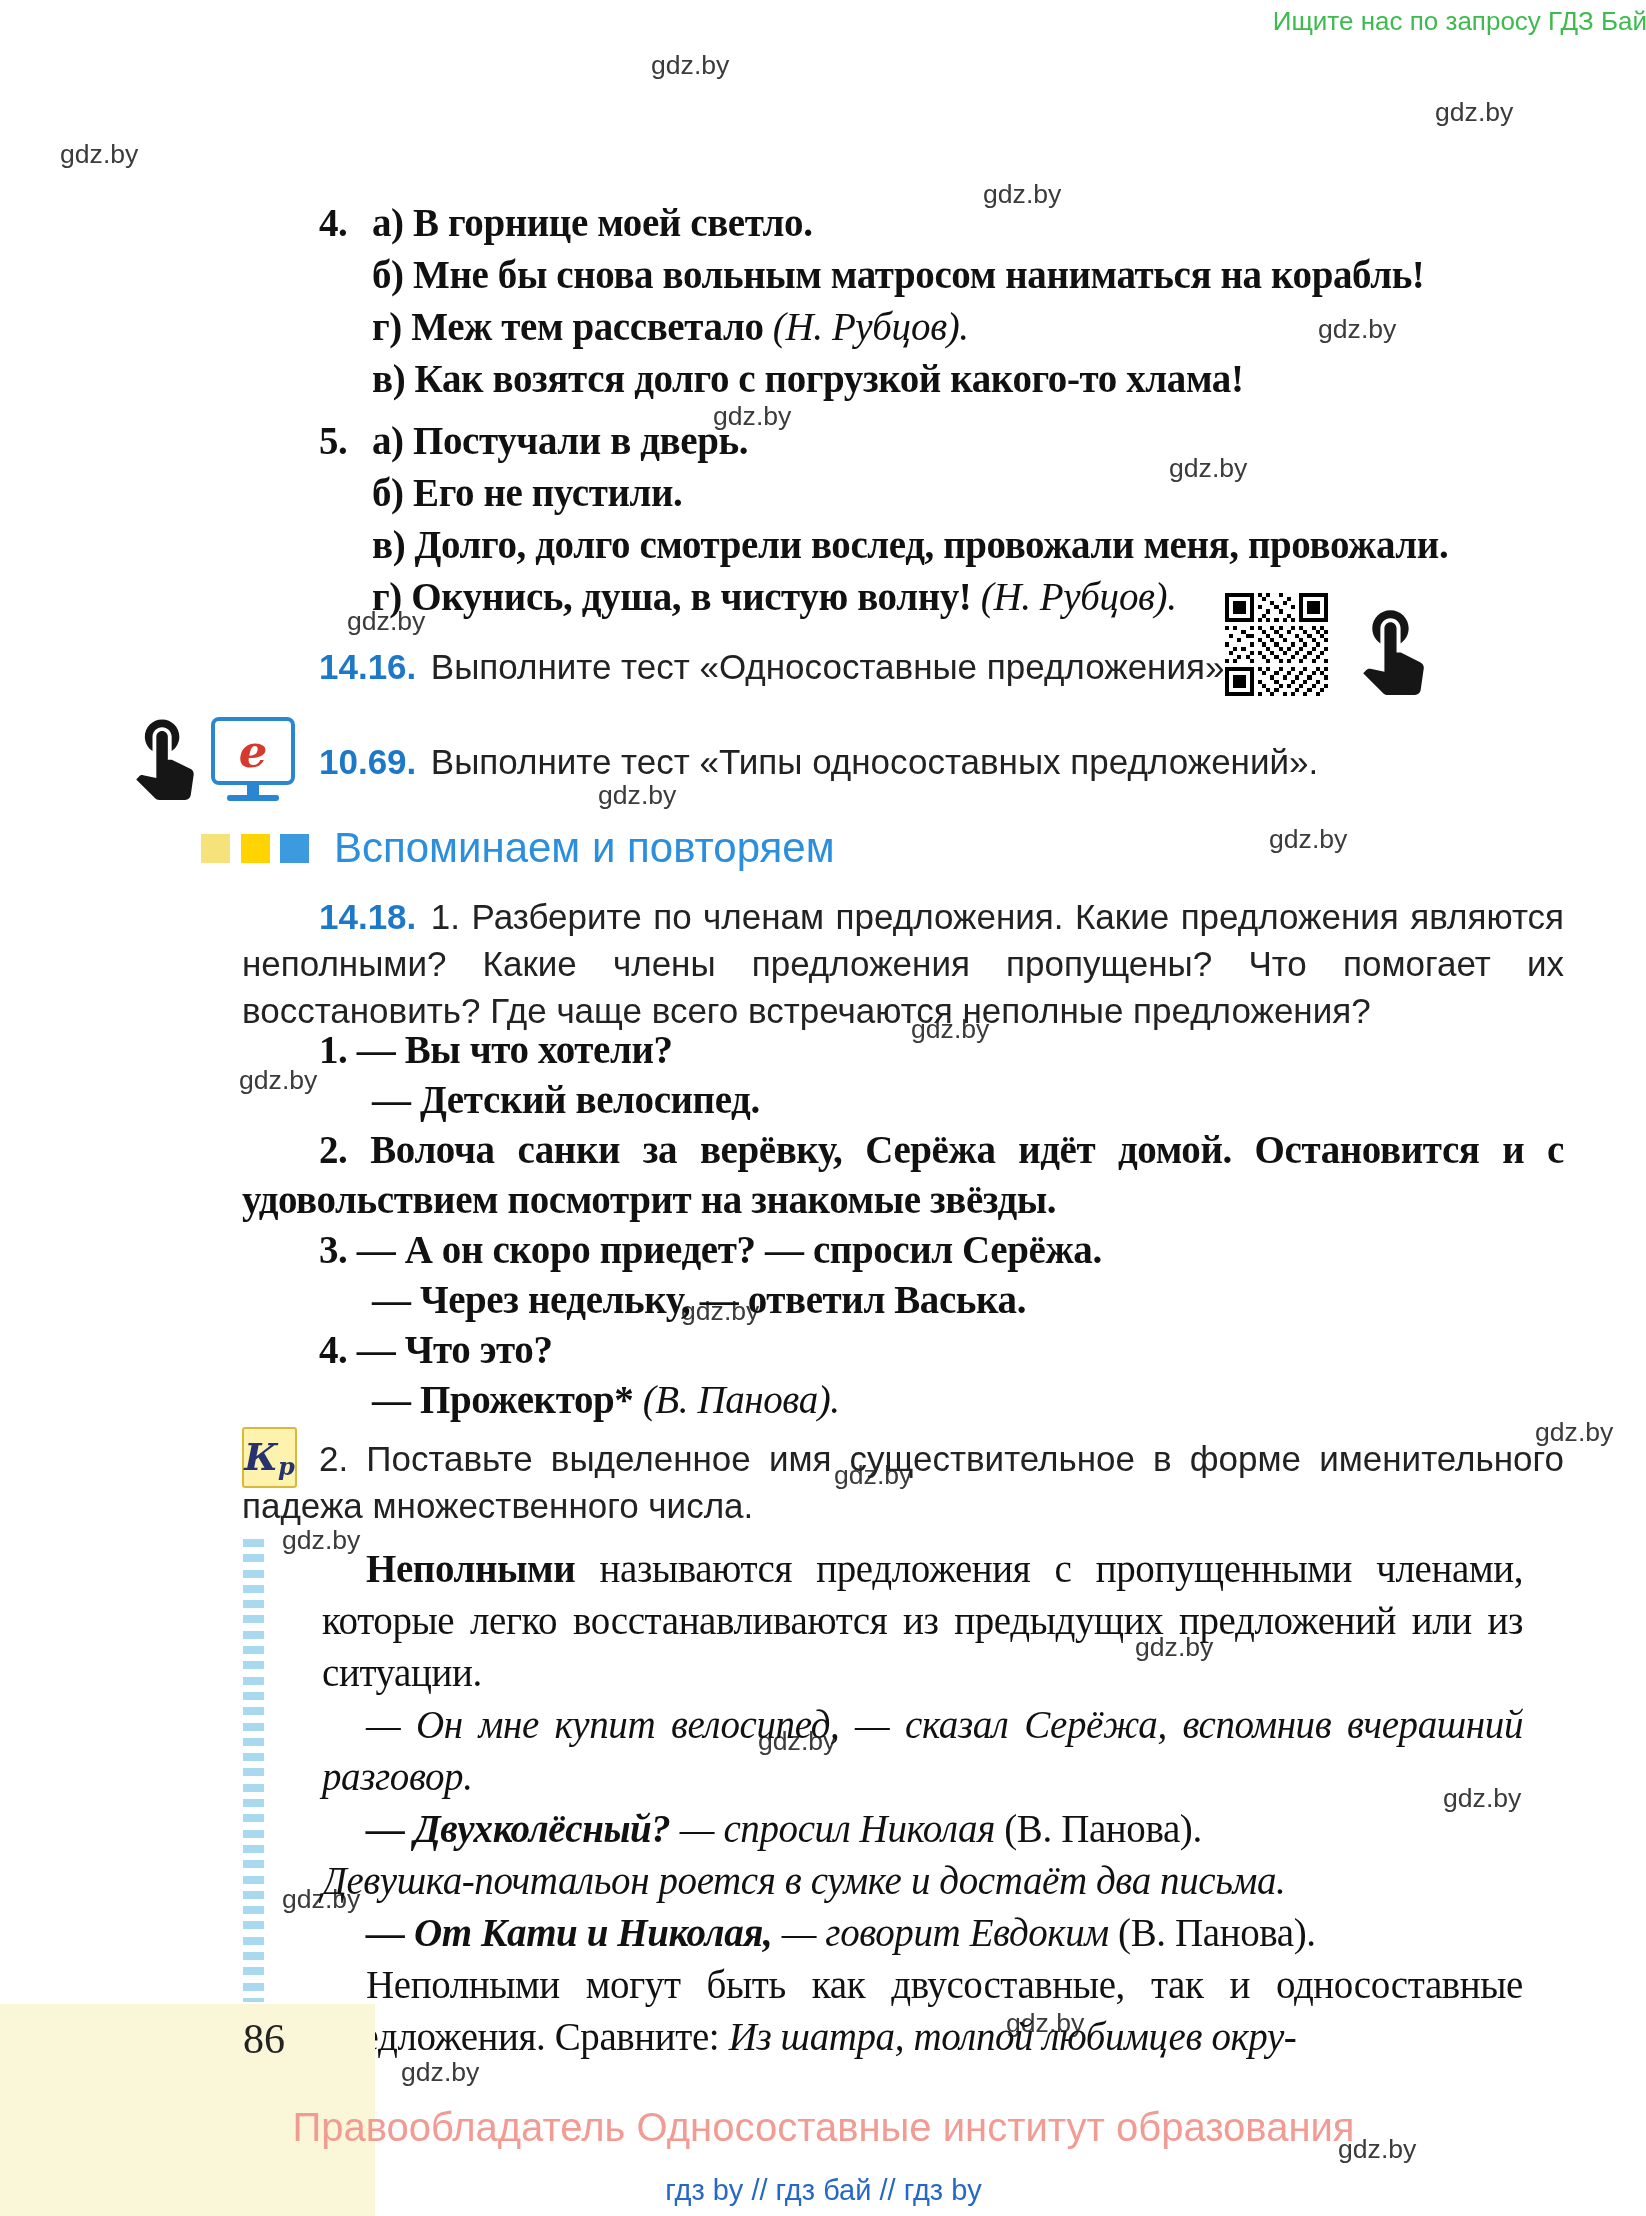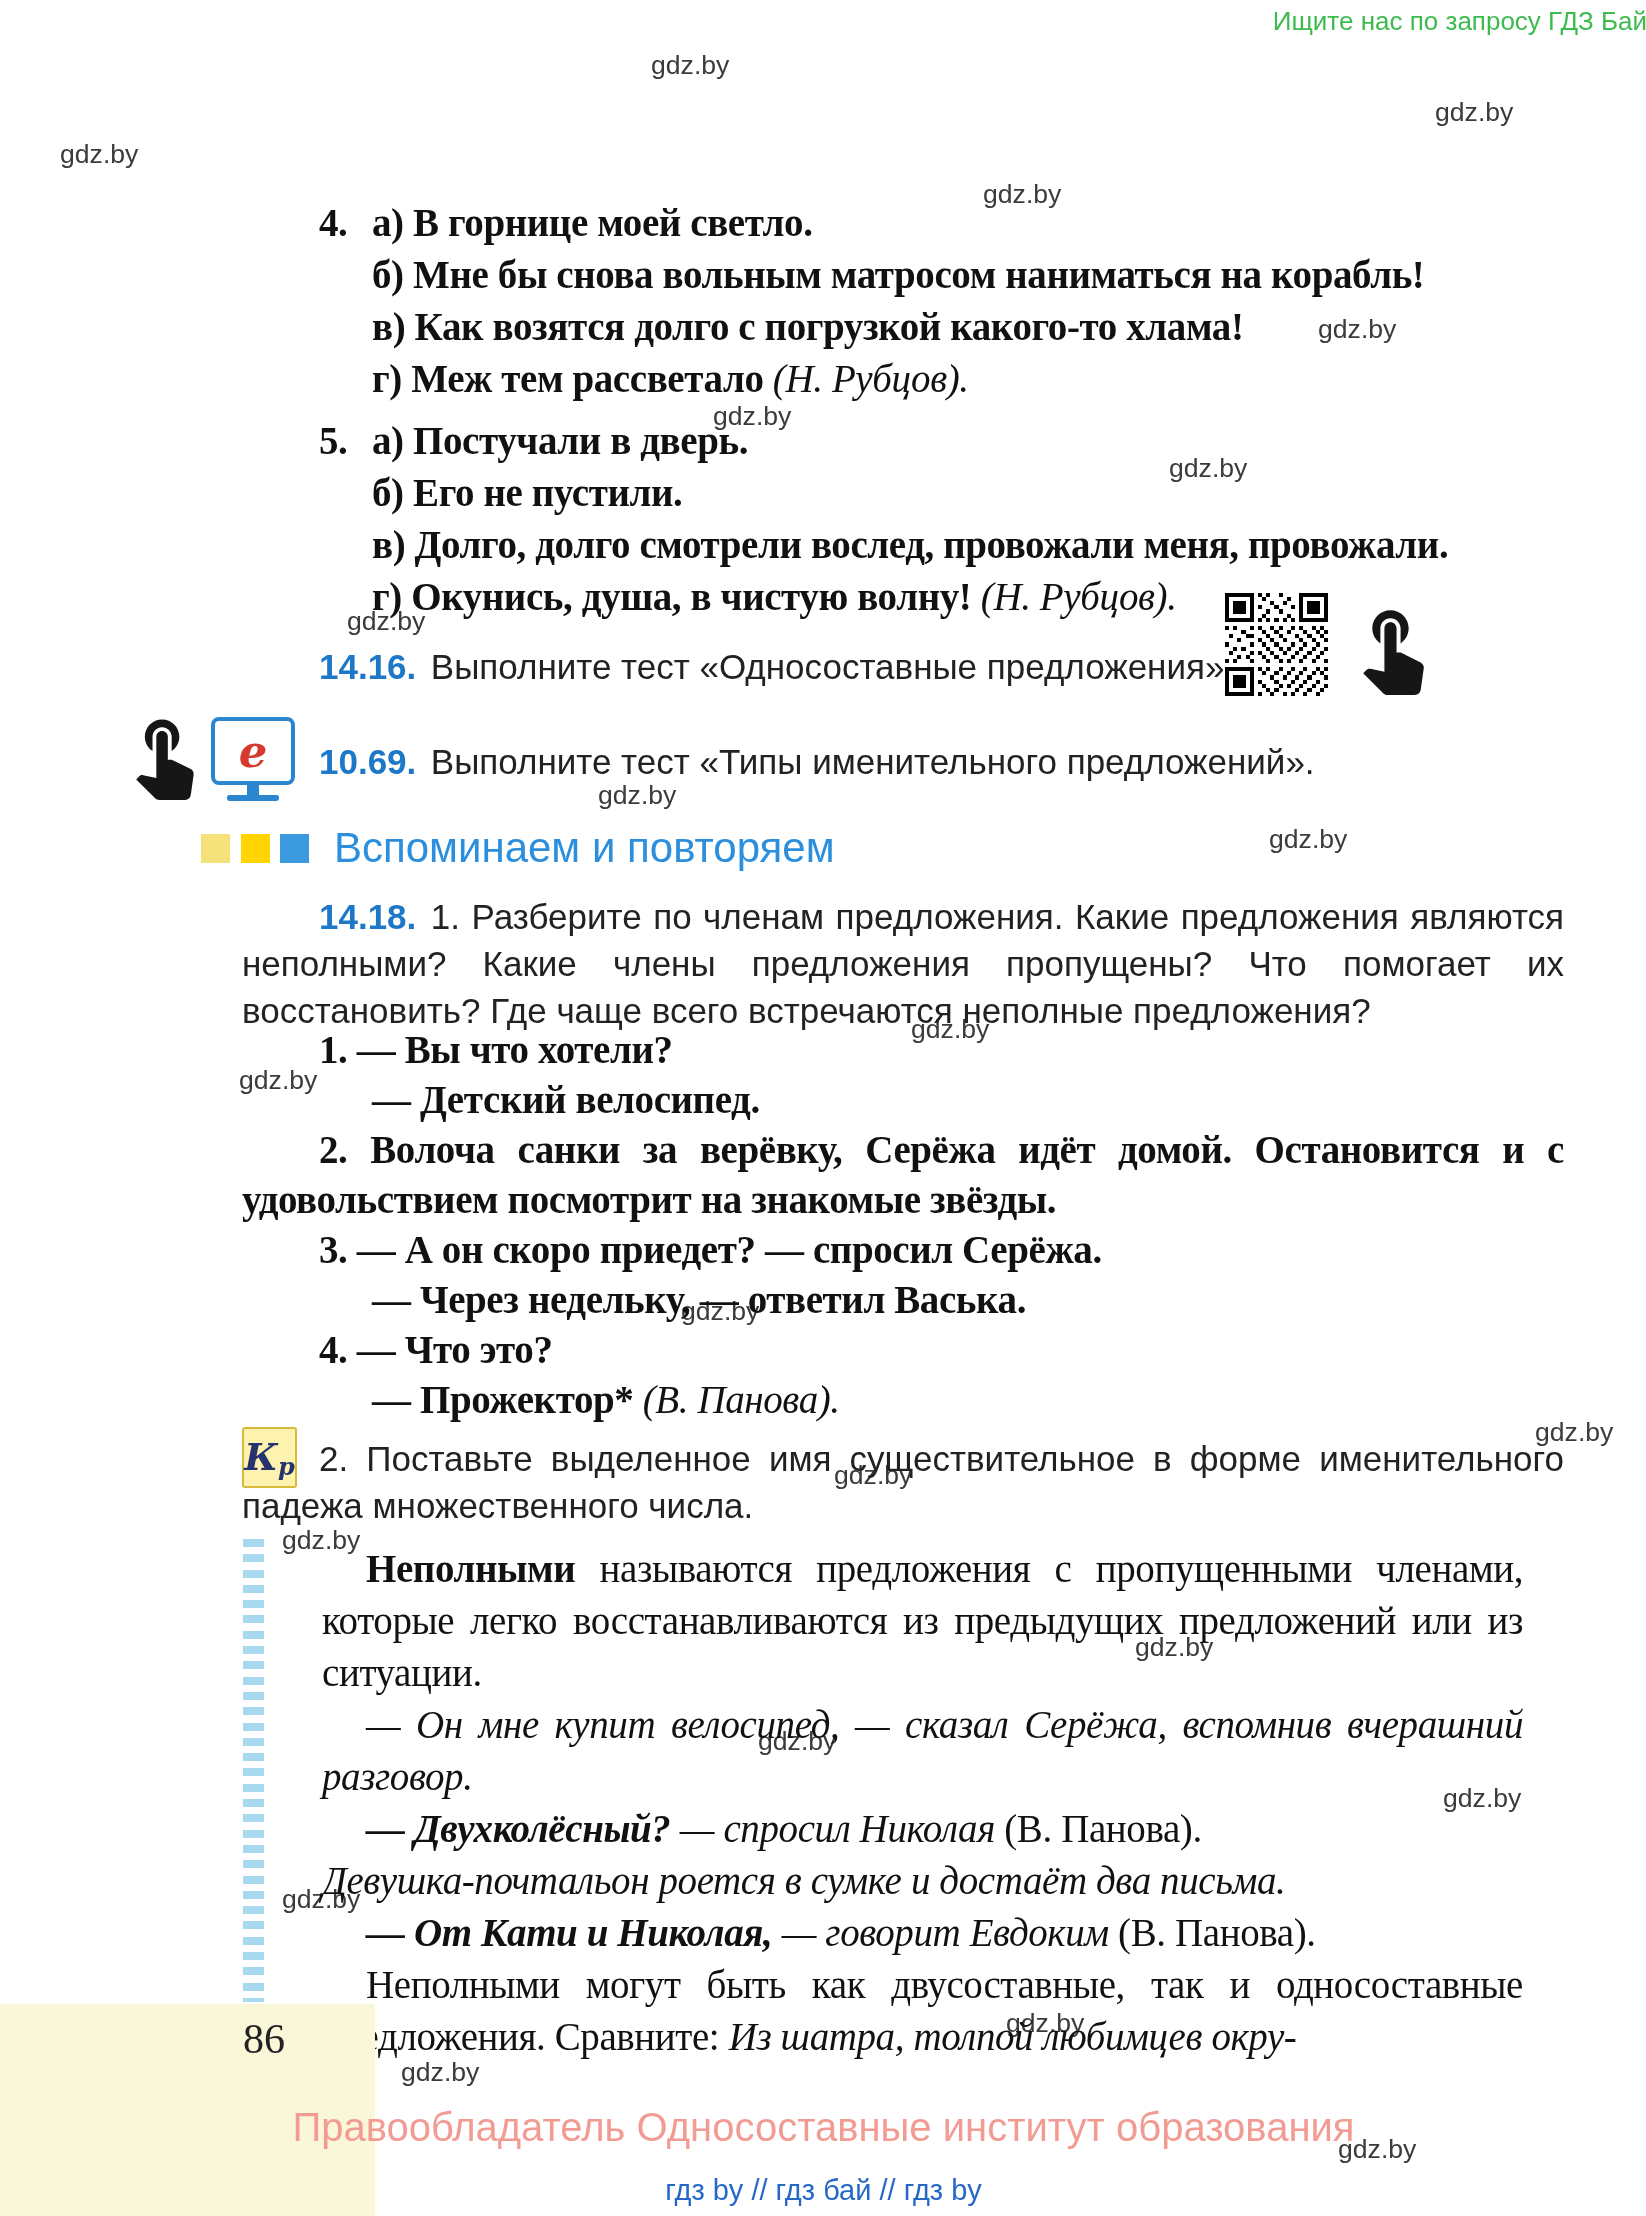--- a/index.html
+++ b/index.html
@@ -115,24 +115,24 @@
 <span class="wm" style="left:1006px;top:2008px">gdz.by</span>
 <span class="wm" style="left:401px;top:2057px">gdz.by</span>
 <span class="wm" style="left:1338px;top:2134px">gdz.by</span>
 <span class="wm" style="left:192px;top:2176px">gdz.by</span>
 
 <div class="col serif" style="top:197px">
   <div class="ex-first">
     <span class="ex-num">4.</span><span>а) В горнице моей светло.</span>
   </div>
   <div class="ex-item">б) Мне бы снова вольным матросом наниматься на корабль!</div>
-  <div class="ex-item">в) Как возятся долго с погрузкой какого-то хлама!</div>
   <div class="ex-item">
     <span>г) Меж тем рассветало </span><span class="author">(Н. Рубцов).</span>
   </div>
+  <div class="ex-item">в) Как возятся долго с погрузкой какого-то хлама!</div>
 </div>
 
 <div class="col serif" style="top:415px">
   <div class="ex-first">
     <span class="ex-num">5.</span><span>а) Постучали в дверь.</span>
   </div>
   <div class="ex-item">б) Его не пустили.</div>
   <div class="ex-item">в) Долго, долго смотрели вослед, провожали меня, провожали.</div>
   <div class="ex-item">
     <span>г) Окунись, душа, в чистую волну! </span><span class="author">(Н. Рубцов).</span>
@@ -303,21 +303,21 @@
 <div class="e-icon">
   <div class="e-screen">
     <span>e</span>
   </div>
   <div class="e-neck"></div>
   <div class="e-base"></div>
 </div>
 
 <div class="col sans" style="top:738px">
   <div class="task-line">
-    <span class="tasknum">10.69.</span><span>Выполните тест «Типы именительного предложений».</span>
+    <span class="tasknum">10.69.</span><span>Выполните тест «Типы односоставных предложений».</span>
   </div>
 </div>
 
 <div class="section-head">
   <div class="sq sq1"></div>
   <div class="sq sq2"></div>
   <div class="sq sq3"></div>
   <span class="section-title">Вспоминаем и повторяем</span>
 </div>
 

